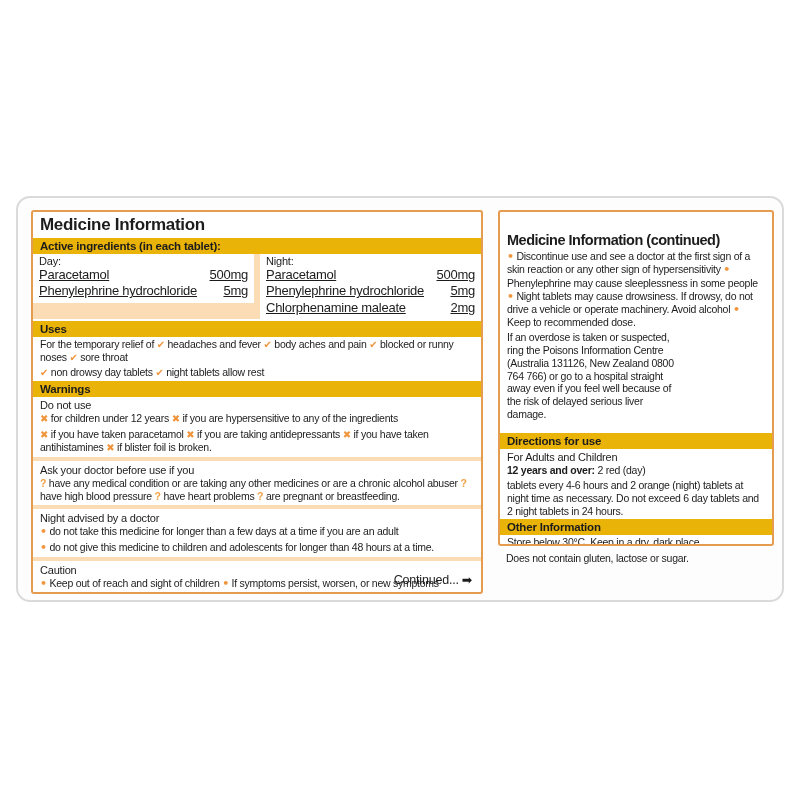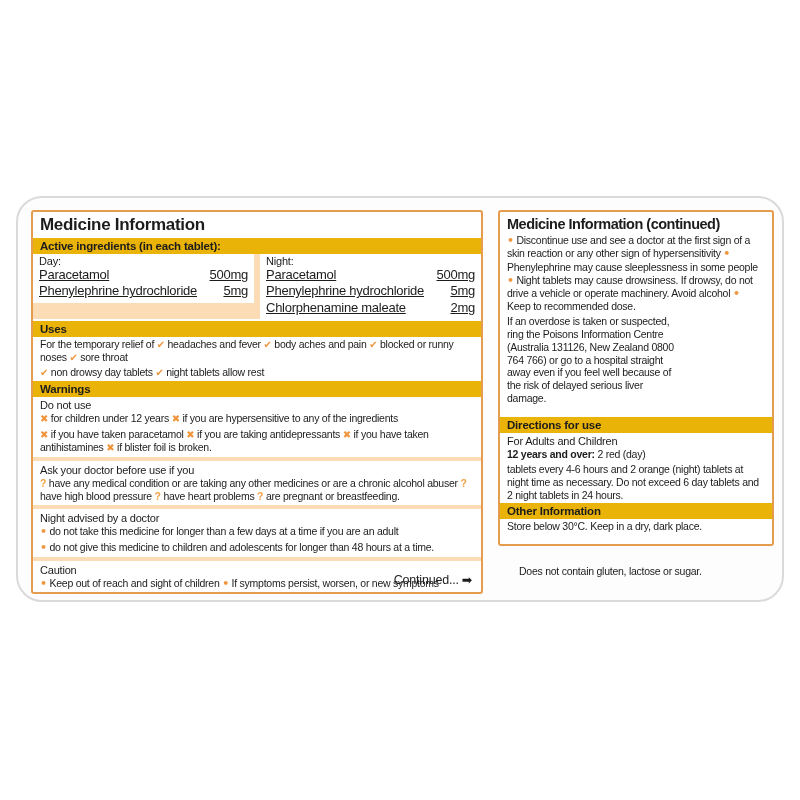--- a/index.html
+++ b/index.html
@@ -1,44 +1,44 @@
 <!DOCTYPE html>
 <html><head>
 <meta charset="utf-8">
 <style>
   html,body{margin:0;padding:0;background:#fff;}
   body{width:800px;height:800px;font-family:"Liberation Sans",sans-serif;color:#1c1c1c;}
   .page{position:relative;width:800px;height:800px;background:#fff;overflow:hidden;}
   .label-card{position:absolute;left:16px;top:196px;width:768px;height:406px;background:#fdfdfd;
-    border:2px solid #dadada;border-radius:26px;box-sizing:border-box;}
+    border:2px solid #dadada;border-radius:14px;box-sizing:border-box;}
   .panel{position:absolute;top:12px;background:#fff;border:2px solid #e59c4f;border-radius:3px;
     box-sizing:border-box;overflow:hidden;}
   .panel-left{left:13px;width:452px;height:384px;}
   .panel-right{left:480px;width:276px;height:336px;}
   h1{margin:0;}
   .title-left{font-size:17px;font-weight:bold;letter-spacing:-0.3px;margin:3px 7px 3px;}
-  .title-right{font-size:14.5px;font-weight:bold;letter-spacing:-0.5px;white-space:nowrap;margin:4px 7px 2px;}
+  .title-right{font-size:14.5px;font-weight:bold;letter-spacing:-0.5px;white-space:nowrap;margin:20px 7px 2px;}
   .band{background:#eab308;font-weight:bold;font-size:11.5px;letter-spacing:-0.2px;padding:2px 7px;margin-top:2px;}
   .subhead{font-weight:normal;font-size:11px;letter-spacing:-0.2px;margin:2px 7px 0;}
   .body{font-size:10.5px;line-height:1.22;letter-spacing:-0.25px;margin:1px 7px 2px;}
   .divider{height:4px;background:#fbdcb4;margin:3px 0;}
   .ing-wrap{background:#fbdcb4;display:flex;gap:6px;align-items:flex-start;}
   .ing-col{flex:1 1 0;background:#fff;padding:1px 6px 3px;}
   .ing-head{font-weight:normal;font-size:11px;letter-spacing:-0.2px;}
   .ing-row{display:flex;justify-content:space-between;font-size:13px;line-height:1.25;letter-spacing:-0.25px;text-decoration:underline;}
   .seg-icon{color:#f0953c;font-weight:bold;font-family:"DejaVu Sans",sans-serif;}
   .icon-check,.icon-cross{font-size:10px;}
   .icon-dot{font-size:11px;}
   .icon-q{font-family:"Liberation Sans",sans-serif;font-weight:800;color:#f2a145;}
   .seg-bold{font-weight:bold;}
   .continued{position:absolute;right:9px;bottom:5px;font-weight:normal;font-size:12.5px;letter-spacing:-0.2px;}
   .continued .arrow{font-family:"DejaVu Sans",sans-serif;margin-left:3px;}
   .overdose-para{overflow:hidden;}
   .cutout{float:right;width:86px;height:100px;background:#fff;}
-  .footnote{position:absolute;left:488px;top:354px;font-size:10.5px;letter-spacing:-0.25px;margin:13px;}
+  .footnote{position:absolute;left:488px;top:354px;font-size:10.5px;letter-spacing:-0.25px;margin:0;}
 </style>
 </head>
 <body>
 
 <div class="page">
   <div class="label-card">
 
     <section class="panel panel-left">
       <h1 class="title-left">Medicine Information</h1>
 

